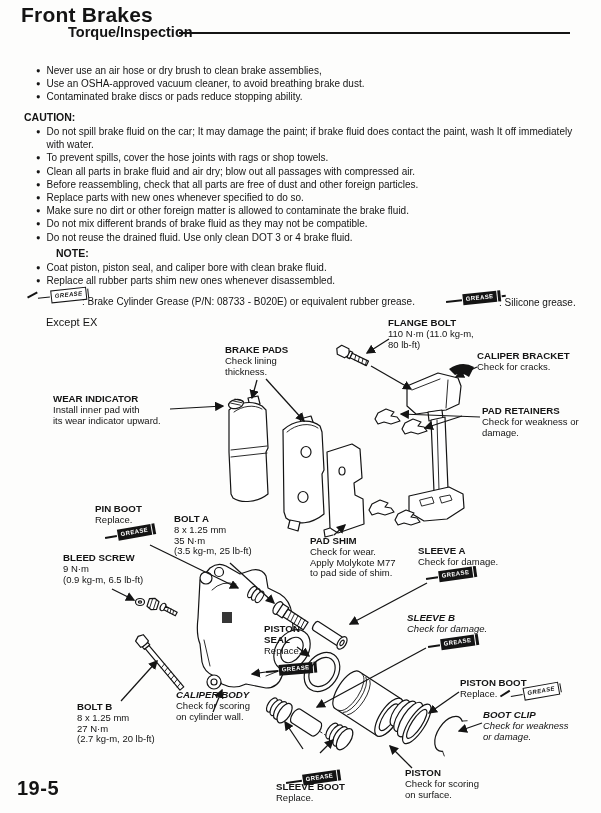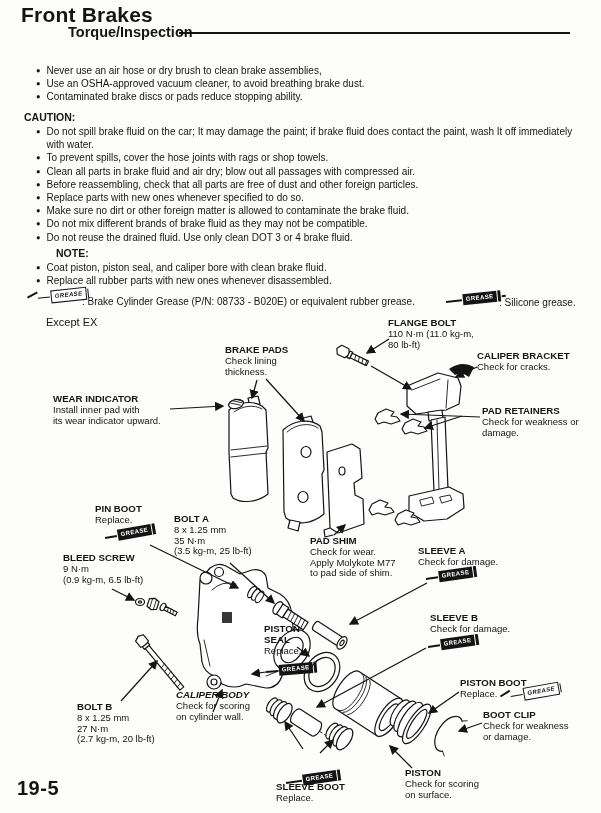--- a/index.html
+++ b/index.html
@@ -114,21 +114,21 @@
 
   <div class="abs sec-label" style="left:24px;top:247px;margin-left:32px;">NOTE:</div>
   <div class="abs body-txt" style="left:36px;top:261px;width:548px;">
     <ul class="blist">
       <li>
           <span class="blt">●</span>
           <span>Coat piston, piston seal, and caliper bore with clean brake fluid.</span>
         </li>
       <li>
           <span class="blt">●</span>
-          <span>Replace all rubber parts with new ones whenever disassembled.</span>
+          <span>Replace all rubber parts shim new ones whenever disassembled.</span>
         </li>
     </ul>
   </div>
 
   <div class="gi gi-light" style="left:27px;top:293px;transform:rotate(-6deg);">
     <span class="hnd"></span>
     <span class="noz"></span>
     <span class="bod">GREASE</span>
     <span class="plg"></span>
   </div>
@@ -374,21 +374,21 @@
   </div>
   <div class="dlab" style="left:418px;top:546px;">
     <div class="lt">SLEEVE A</div>
     <div class="ln">Check for damage.</div>
   </div>
   <div class="gi gi-dark" style="left:426px;top:572px;transform:rotate(-8deg);">
     <span class="noz"></span>
     <span class="bod">GREASE</span>
     <span class="plg"></span>
   </div>
-  <div class="dlab" style="left:430px;top:613px;">
+  <div class="dlab" style="left:407px;top:613px;font-style:italic;">
     <div class="lt">SLEEVE B</div>
     <div class="ln">Check for damage.</div>
   </div>
   <div class="gi gi-dark" style="left:428px;top:640px;transform:rotate(-8deg);">
     <span class="noz"></span>
     <span class="bod">GREASE</span>
     <span class="plg"></span>
   </div>
   <div class="dlab" style="left:77px;top:702px;">
     <div class="lt">BOLT B</div>
@@ -422,21 +422,21 @@
   <div class="dlab" style="left:460px;top:678px;">
     <div class="lt">PISTON BOOT</div>
     <div class="ln">Replace.</div>
   </div>
   <div class="gi gi-light" style="left:500px;top:692px;transform:rotate(-10deg);">
     <span class="hnd"></span>
     <span class="noz"></span>
     <span class="bod">GREASE</span>
     <span class="plg"></span>
   </div>
-  <div class="dlab" style="left:483px;top:710px;">
+  <div class="dlab" style="left:483px;top:710px;font-style:italic;">
     <div class="lt">BOOT CLIP</div>
     <div class="ln">Check for weakness</div>
     <div class="ln">or damage.</div>
   </div>
   <div class="dlab" style="left:405px;top:768px;">
     <div class="lt">PISTON</div>
     <div class="ln">Check for scoring</div>
     <div class="ln">on surface.</div>
   </div>
 

